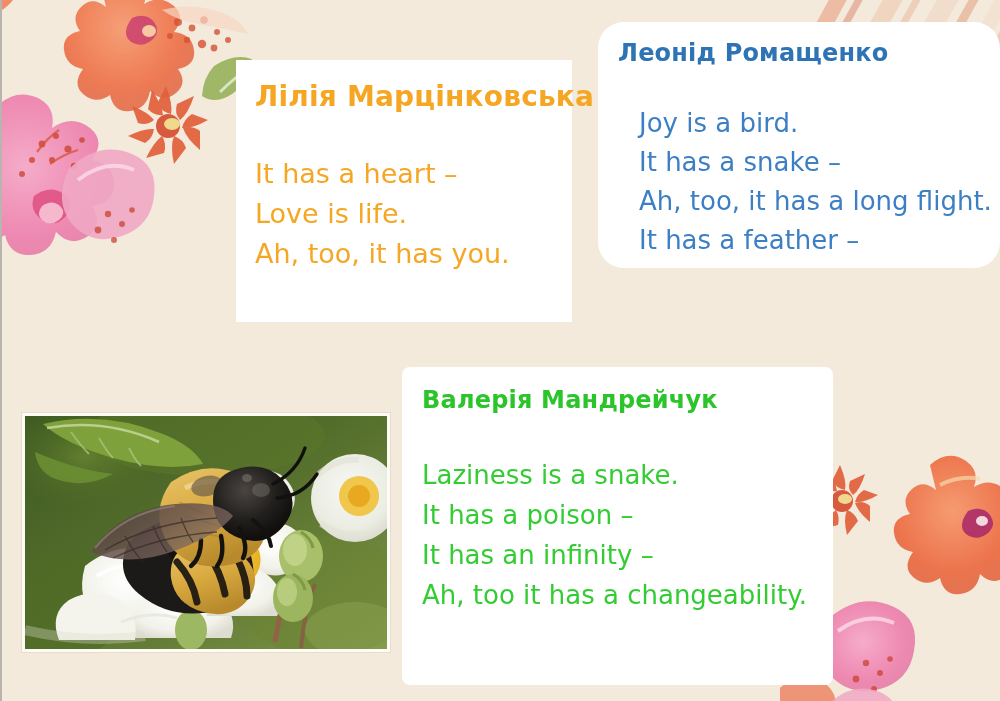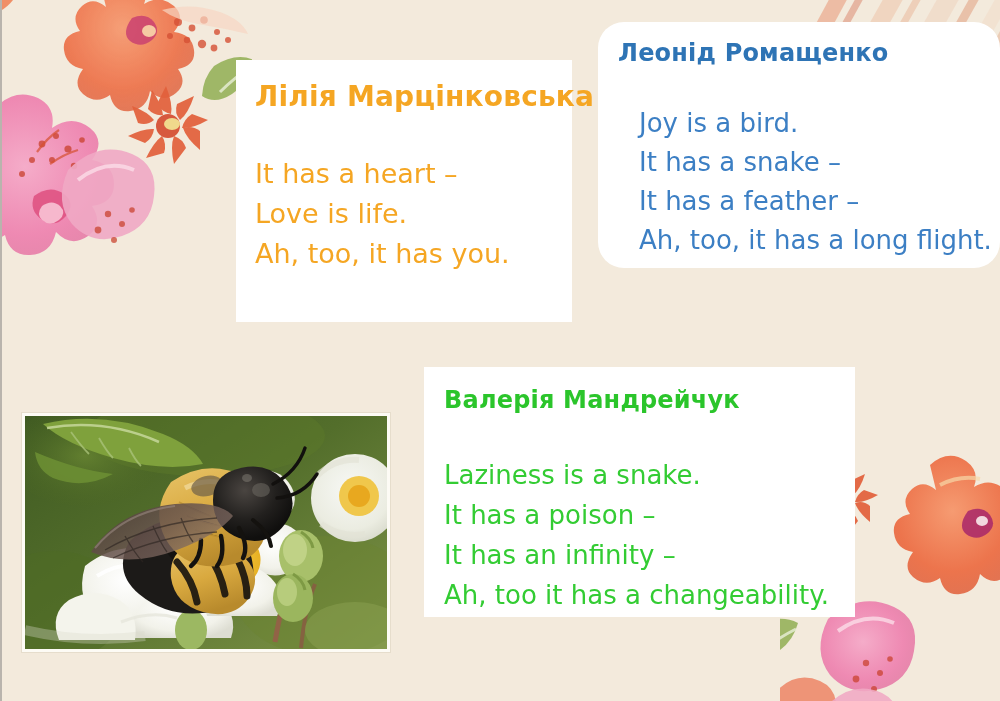--- a/index.html
+++ b/index.html
@@ -26,21 +26,21 @@
   #card-orange{left:236px;top:60px;width:336px;height:262px;padding:22px 0 0 19px;}
   #card-orange .title{color:#F5A623;font-size:28px;line-height:30px;letter-spacing:.2px;}
   #card-orange .body{margin-top:42px;}
   #card-orange .line{color:#F5A623;font-size:27px;line-height:40px;}
 
   #card-blue{left:598px;top:22px;width:402px;height:246px;padding:16px 0 0 20px;border-radius:26px;}
   #card-blue .title{color:#2E74B5;font-size:24px;line-height:30px;letter-spacing:.2px;}
   #card-blue .body{margin-top:36px;}
   #card-blue .line{color:#3C7FC4;font-size:26px;line-height:39px;margin-left:21px;}
 
-  #card-green{left:424px;top:367px;width:431px;height:250px;padding:18px 0 0 20px;}
+  #card-green{left:402px;top:367px;width:431px;height:318px;padding:18px 0 0 20px;border-radius:8px;}
   #card-green .title{color:#2BC52B;font-size:24px;line-height:30px;letter-spacing:.2px;}
   #card-green .body{margin-top:40px;}
   #card-green .line{color:#33CC33;font-size:26px;line-height:40px;}
 
   
   #photo-frame{
     position:absolute;left:22px;top:413px;width:368px;height:239px;
     background:#fdfbf5;padding:3px;box-sizing:border-box;z-index:20;
     box-shadow:0 0 0 1px #e6ddcc;
   }
@@ -226,22 +226,22 @@
       <div class="line">Love is life.</div>
       <div class="line">Ah, too, it has you.</div>
     </div>
   </div>
 
   <div class="card" id="card-blue">
     <div class="title">Леонід Ромащенко</div>
     <div class="body">
       <div class="line">Joy is a bird.</div>
       <div class="line"> It has a snake –</div>
+      <div class="line">Ah, too, it has a long flight.</div>
       <div class="line"> It has a feather –</div>
-      <div class="line">Ah, too, it has a long flight.</div>
     </div>
   </div>
 
   <div class="card" id="card-green">
     <div class="title">Валерія Мандрейчук</div>
     <div class="body">
       <div class="line">Laziness is a snake.</div>
       <div class="line">It has a poison –</div>
       <div class="line">It has an infinity –</div>
       <div class="line">Ah, too it has a changeability.</div>

